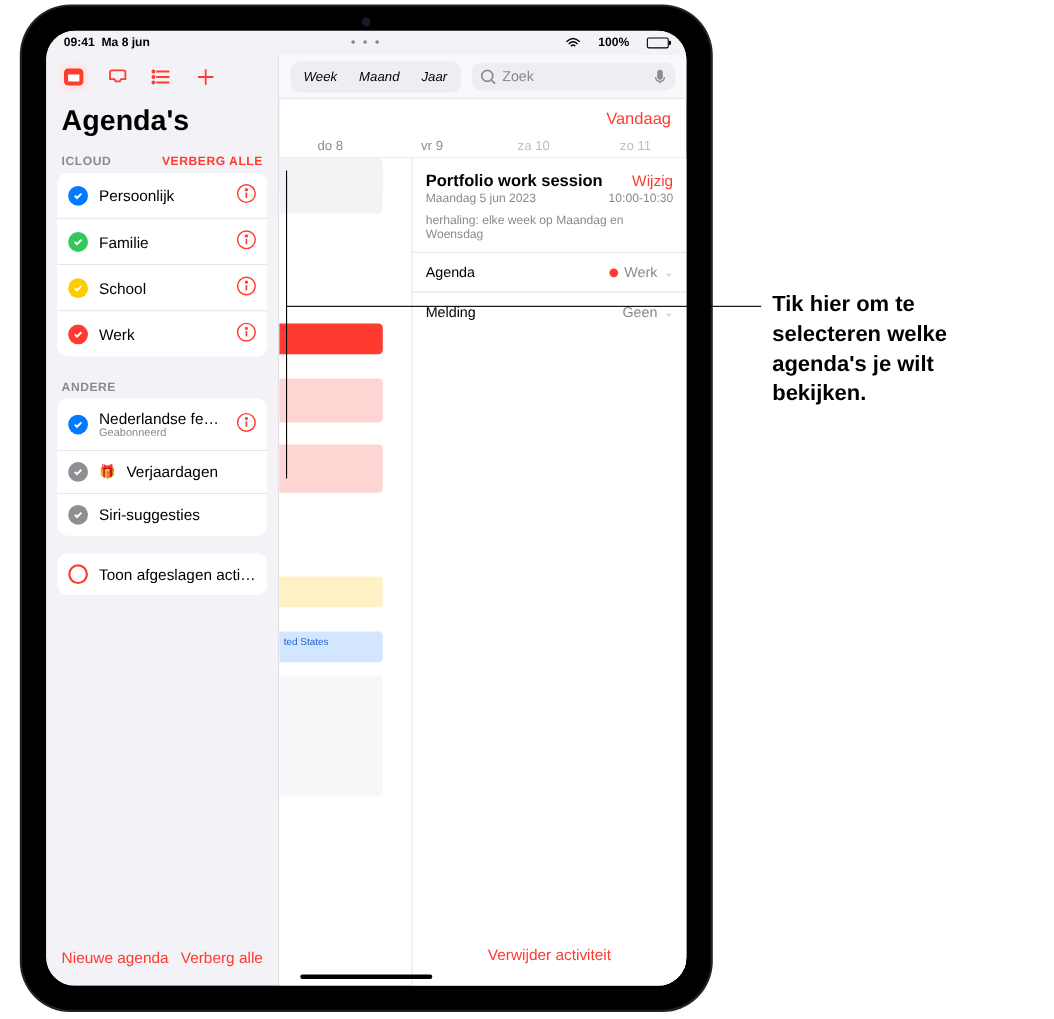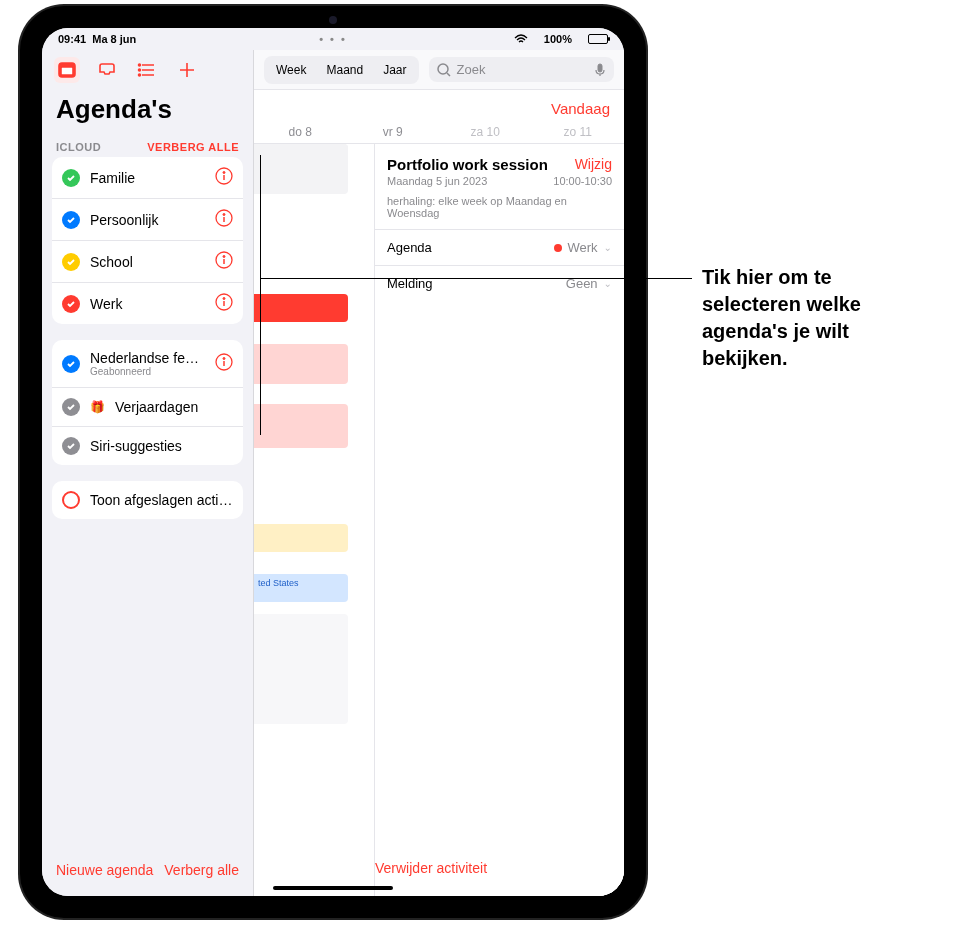--- a/index.html
+++ b/index.html
@@ -93,21 +93,21 @@
   .gift-icon{font-size:12px;color:#ff3b30;}
   .hollow-circle{width:18px;height:18px;border-radius:50%;border:2px solid #ff3b30;}
   .sidebar-footer{
     margin-top:auto;display:flex;justify-content:space-between;padding:14px 14px 18px;font-size:14px;
   }
   .red-link{color:#ff3b30;}
   
   .main{ flex:1; display:flex; flex-direction:column; background:#fff; position:relative;}
   .main-toolbar{height:40px;display:flex;align-items:center;padding:0 10px;gap:10px;background:#f9f9fb;border-bottom:.5px solid #e5e5ea;}
   .segmented{display:flex;background:#eeeef2;border-radius:8px;padding:2px;font-size:12px;}
-  .seg{padding:5px 10px;border-radius:6px;color:#000;}
+  .seg{padding:5px 10px;border-radius:6px;color:#000;font-style:italic;}
   .search{flex:1;background:#eeeef2;border-radius:8px;display:flex;align-items:center;padding:5px 8px;color:#8a8a8e;font-size:13px;gap:6px;}
   .search svg{stroke:#8a8a8e;fill:none;}
   .title-row{display:flex;align-items:center;justify-content:flex-end;padding:10px 14px 4px;}
   .red-link-b{color:#ff3b30;font-size:15px;}
   .days{display:grid;grid-template-columns:repeat(4,1fr);text-align:center;font-size:12px;border-bottom:.5px solid #e5e5ea;padding:4px 0;}
   .days .d{color:#8e8e93;}
   .days .d.sat, .days .d.sun{color:#bfbfc4;}
   
   .strips{flex:1;position:relative;background:#fff;}
   .strip{position:absolute;left:0;width:94px;height:28px;border-radius:0 4px 4px 0;}
@@ -118,21 +118,21 @@
   
   .event-panel{position:absolute;top:0;right:0;bottom:0;width:250px;border-left:.5px solid #e5e5ea;background:#fff;display:flex;flex-direction:column;}
   .event-panel .hdr{display:flex;justify-content:space-between;align-items:flex-start;padding:12px 12px 2px;}
   .event-panel .hdr .ttl{font-weight:700;font-size:15px;}
   .event-panel .meta{padding:0 12px 8px;display:flex;justify-content:space-between;font-size:11px;color:#8a8a8e;}
   .event-panel .rep{padding:0 12px 10px;font-size:11px;color:#8a8a8e;}
   .kv{display:flex;justify-content:space-between;align-items:center;padding:10px 12px;border-top:.5px solid #e5e5ea;font-size:13px;gap:41px;}
   .kv .val{color:#8a8a8e;display:flex;align-items:center;gap:6px;}
   .dot-red{width:8px;height:8px;border-radius:50%;background:#ff3b30;display:inline-block;}
   .chev{font-size:10px;color:#bfbfc4;}
-  .event-footer{margin-top:auto;text-align:left;padding:16px 0 20px;}
+  .event-footer{margin-top:auto;text-align:center;padding:16px 0 20px;}
   
   .home-ind{position:absolute;bottom:6px;left:50%;transform:translateX(-50%);width:120px;height:4px;background:#000;border-radius:3px;}
   
   .callout-line{position:absolute;left:260px;top:278px;width:432px;height:0;border-top:1px solid #000;}
   .callout-line .vrule{position:absolute;left:0;top:-124px;width:0;height:280px;border-left:1px solid #000;}
   .callout-text{position:absolute;left:702px;top:264px;width:230px;font-size:20px;line-height:1.35;font-weight:bold;}
 </style>
 </head>
 <body>
 
@@ -183,46 +183,46 @@
         </div>
 
         <h1>Agenda's</h1>
 
         <div class="section-header">
           <span>ICLOUD</span>
           <span class="action">VERBERG ALLE</span>
         </div>
         <div class="list">
           <div class="row">
+            <span class="check blue">
+                <svg viewBox="0 0 10 10">
+                  <path d="M2 5 L4 7 L8 3" stroke="#fff" fill="none" stroke-width="1.8"></path>
+                </svg>
+              </span>
+            <span class="label">Persoonlijk</span>
+            <span class="info-btn"><svg width="18" height="18">
+                  <circle cx="9" cy="9" r="8" stroke-width="1.3"></circle>
+                  <circle cx="9" cy="5.5" r="1" fill="#ff3b30"></circle>
+                  <path d="M9 8 V13" stroke-width="1.5"></path>
+                </svg></span>
+          </div>
+          <div class="row">
             <span class="check green">
                 <svg viewBox="0 0 10 10">
                   <path d="M2 5 L4 7 L8 3" stroke="#fff" fill="none" stroke-width="1.8"></path>
                 </svg>
               </span>
             <span class="label">Familie</span>
             <span class="info-btn"><svg width="18" height="18">
                   <circle cx="9" cy="9" r="8" stroke-width="1.3"></circle>
                   <circle cx="9" cy="5.5" r="1" fill="#ff3b30"></circle>
                   <path d="M9 8 V13" stroke-width="1.5"></path>
                 </svg></span>
           </div>
           <div class="row">
-            <span class="check blue">
-                <svg viewBox="0 0 10 10">
-                  <path d="M2 5 L4 7 L8 3" stroke="#fff" fill="none" stroke-width="1.8"></path>
-                </svg>
-              </span>
-            <span class="label">Persoonlijk</span>
-            <span class="info-btn"><svg width="18" height="18">
-                  <circle cx="9" cy="9" r="8" stroke-width="1.3"></circle>
-                  <circle cx="9" cy="5.5" r="1" fill="#ff3b30"></circle>
-                  <path d="M9 8 V13" stroke-width="1.5"></path>
-                </svg></span>
-          </div>
-          <div class="row">
             <span class="check yellow">
                 <svg viewBox="0 0 10 10">
                   <path d="M2 5 L4 7 L8 3" stroke="#fff" fill="none" stroke-width="1.8"></path>
                 </svg>
               </span>
             <span class="label">School</span>
             <span class="info-btn"><svg width="18" height="18">
                   <circle cx="9" cy="9" r="8" stroke-width="1.3"></circle>
                   <circle cx="9" cy="5.5" r="1" fill="#ff3b30"></circle>
                   <path d="M9 8 V13" stroke-width="1.5"></path>
@@ -236,20 +236,23 @@
               </span>
             <span class="label">Werk</span>
             <span class="info-btn"><svg width="18" height="18">
                   <circle cx="9" cy="9" r="8" stroke-width="1.3"></circle>
                   <circle cx="9" cy="5.5" r="1" fill="#ff3b30"></circle>
                   <path d="M9 8 V13" stroke-width="1.5"></path>
                 </svg></span>
           </div>
         </div>
 
+        <div class="section-header">
+          <span>ANDERE</span>
+        </div>
         <div class="list">
           <div class="row">
             <span class="check blue">
                 <svg viewBox="0 0 10 10">
                   <path d="M2 5 L4 7 L8 3" stroke="#fff" fill="none" stroke-width="1.8"></path>
                 </svg>
               </span>
             <span class="label">
               <span>Nederlandse feestdag…</span>
               <span class="sub">Geabonneerd</span>

